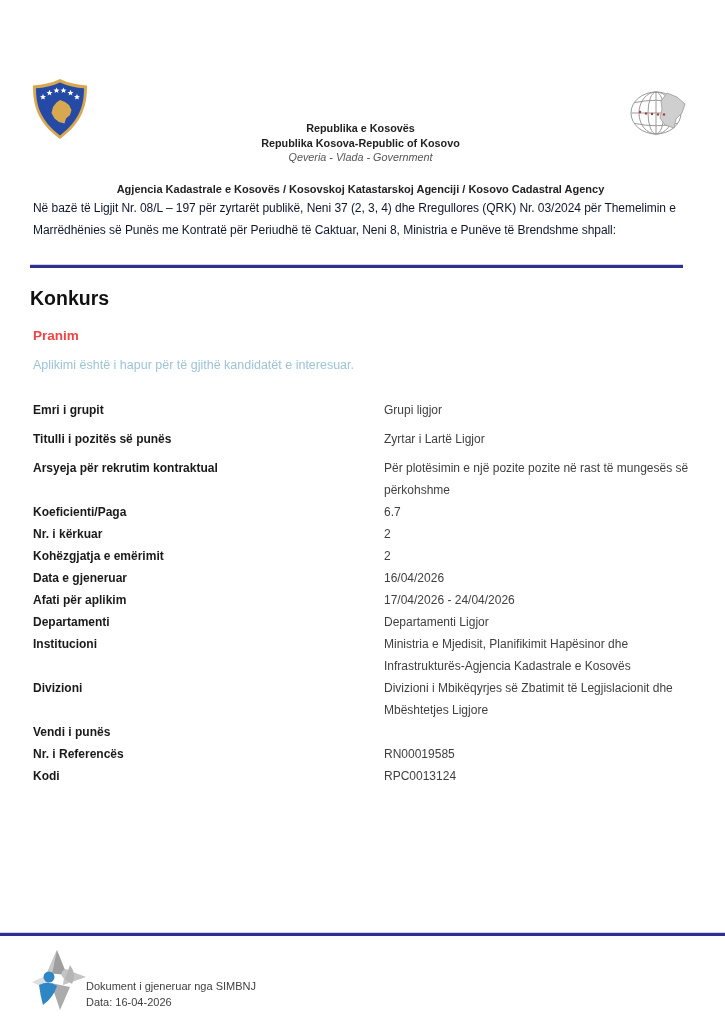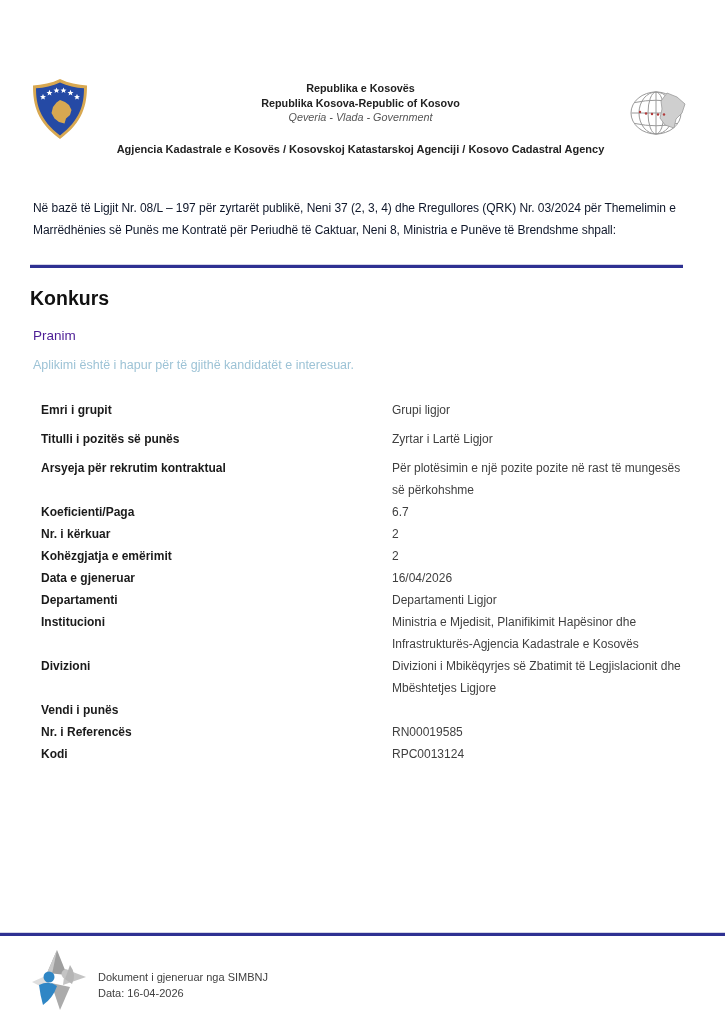--- a/index.html
+++ b/index.html
@@ -5,51 +5,51 @@
   html,body{margin:0;padding:0;background:#ffffff;}
   body{
     width:725px;height:1024px;position:relative;overflow:hidden;
     font-family:"Liberation Sans",sans-serif;color:#3f3f3f;
   }
   .page{position:absolute;inset:0;background:#fff;}
 
   
   .header{position:absolute;top:78px;left:30px;width:665px;display:flex;align-items:flex-start;}
   .arms{width:62px;flex-shrink:0;}
-  .header-center{flex:1;text-align:center;padding-top:3px;}
+  .header-center{flex:1;text-align:center;padding-top:3px;margin-top:40px;}
   .h-line{font-weight:bold;font-size:10.8px;line-height:14.5px;color:#222;}
   .h-line.it{font-weight:normal;font-style:italic;color:#555;}
   .agency{font-weight:bold;font-size:11px;line-height:14px;margin-top:17px;color:#222;}
   .globe{width:66px;flex-shrink:0;padding-top:9px;}
 
   
   .intro{position:absolute;top:197px;left:33px;width:664px;font-size:12px;
          line-height:22px;letter-spacing:-0.05px;color:#0f172a;}
 
   
   .divider{position:absolute;top:264px;left:30px;width:653px;height:2.5px;
            background:#2e3192;border-top:1px solid #d4d4e6;}
 
   
   .konkurs{position:absolute;top:287px;left:30px;width:653px;
            font-size:19.5px;font-weight:bold;color:#111;}
-  .pranim{position:absolute;top:328px;left:33px;font-size:13.5px;font-weight:normal;color:#4c1d95;}
+  .pranim{position:absolute;top:328px;left:33px;font-size:13.5px;font-weight:bold;color:#ef4444;}
   .notice{position:absolute;top:358px;left:33px;font-size:12.5px;color:#9dc3d6;}
 
   
   .fields{position:absolute;top:399px;left:33px;width:662px;}
   .row{display:flex;line-height:22px;font-size:12px;}
   .row:nth-child(-n+2){margin-bottom:7px;}
-  .lbl{width:351px;flex-shrink:0;font-weight:bold;color:#1a1a1a;margin-left:8px;}
+  .lbl{width:351px;flex-shrink:0;font-weight:bold;color:#1a1a1a;}
   .val{width:308px;color:#3f3f3f;}
 
   
   .footer-line{position:absolute;top:932px;left:0;width:725px;height:2.5px;
                background:#2e3192;border-top:1px solid #d4d4e6;}
-  .footer{position:absolute;top:950px;left:30px;display:flex;align-items:center;gap:12px;}
+  .footer{position:absolute;top:950px;left:30px;display:flex;align-items:flex-end;}
   .simbnj{width:56px;height:60px;flex-shrink:0;}
   .footer-text{padding-top:10px;font-size:11px;line-height:16px;color:#3f3f3f;}
 </style>
 </head>
 <body>
 
 <div class="page">
 
   <div class="header">
     <div class="arms">
@@ -145,20 +145,24 @@
     <div class="row">
       <div class="lbl">Kohëzgjatja e emërimit</div>
       <div class="val">2</div>
     </div>
 
     <div class="row">
       <div class="lbl">Data e gjeneruar</div>
       <div class="val">16/04/2026</div>
     </div>
 
+    <div class="row">
+      <div class="lbl">Afati për aplikim</div>
+      <div class="val">17/04/2026 - 24/04/2026</div>
+    </div>
 
     <div class="row">
       <div class="lbl">Departamenti</div>
       <div class="val">Departamenti Ligjor</div>
     </div>
 
     <div class="row">
       <div class="lbl">Institucioni</div>
       <div class="val">Ministria e Mjedisit, Planifikimit Hapësinor dhe Infrastrukturës-Agjencia Kadastrale e Kosovës</div>
     </div>

